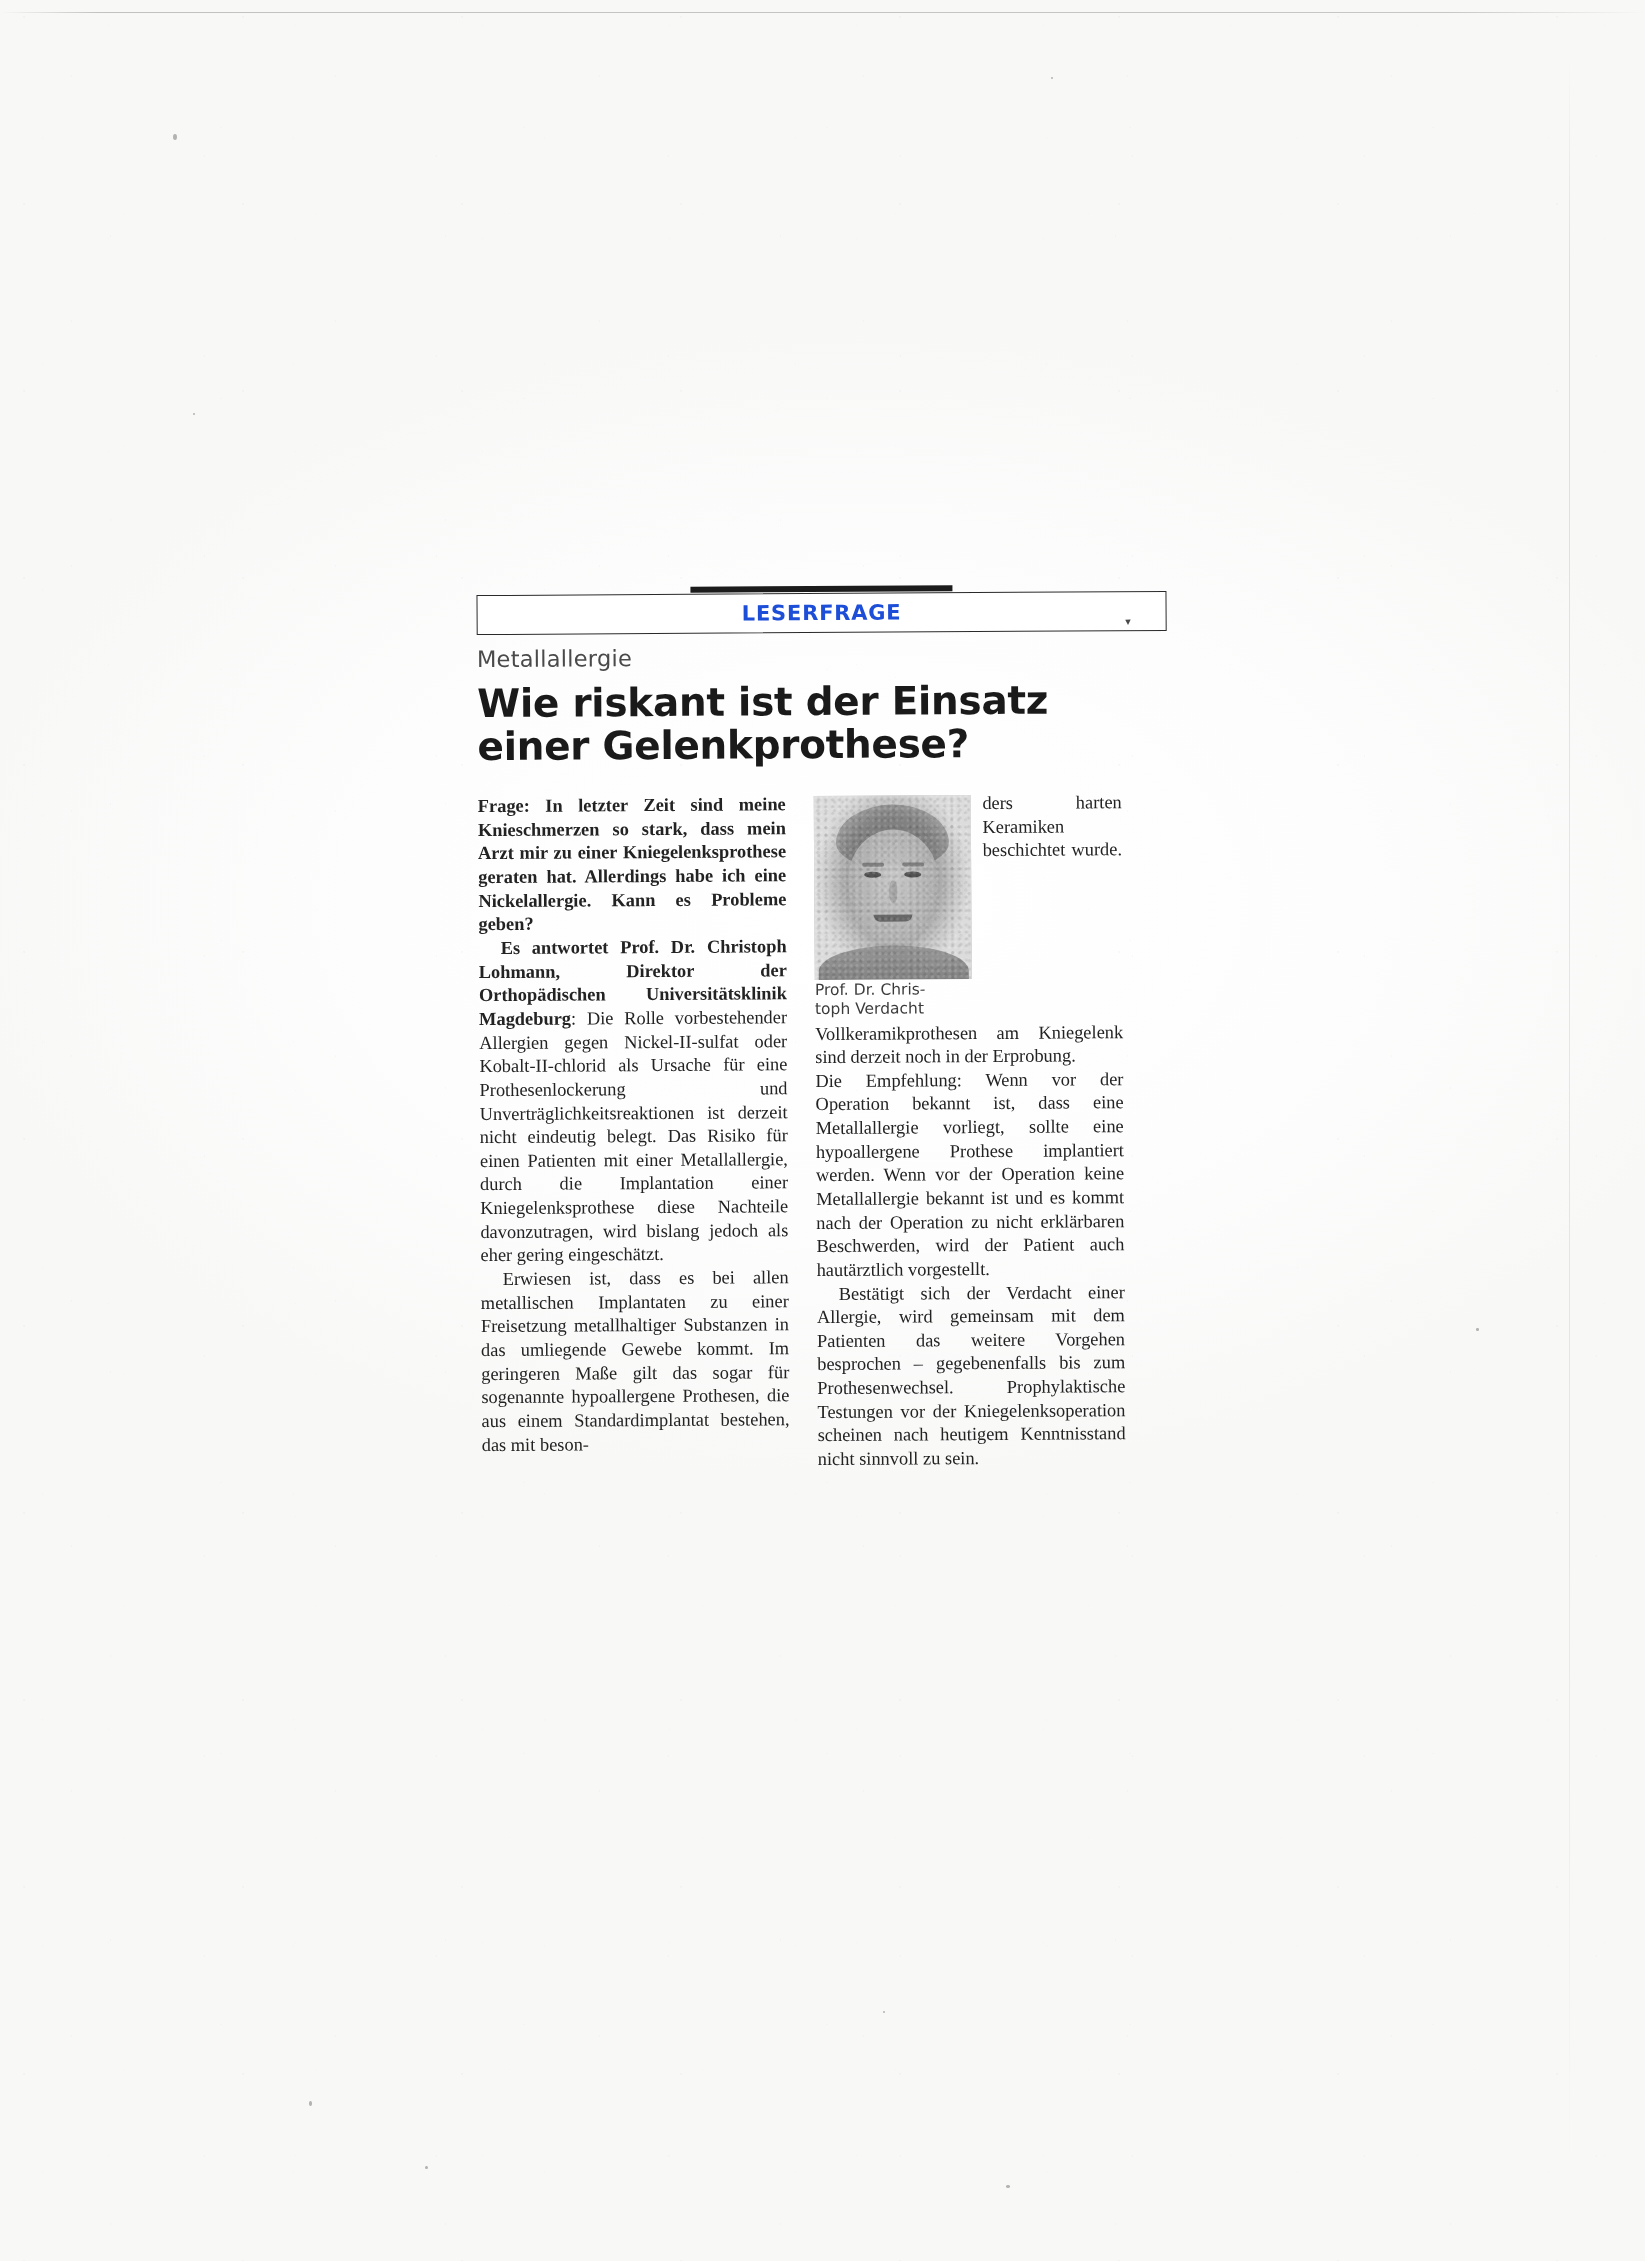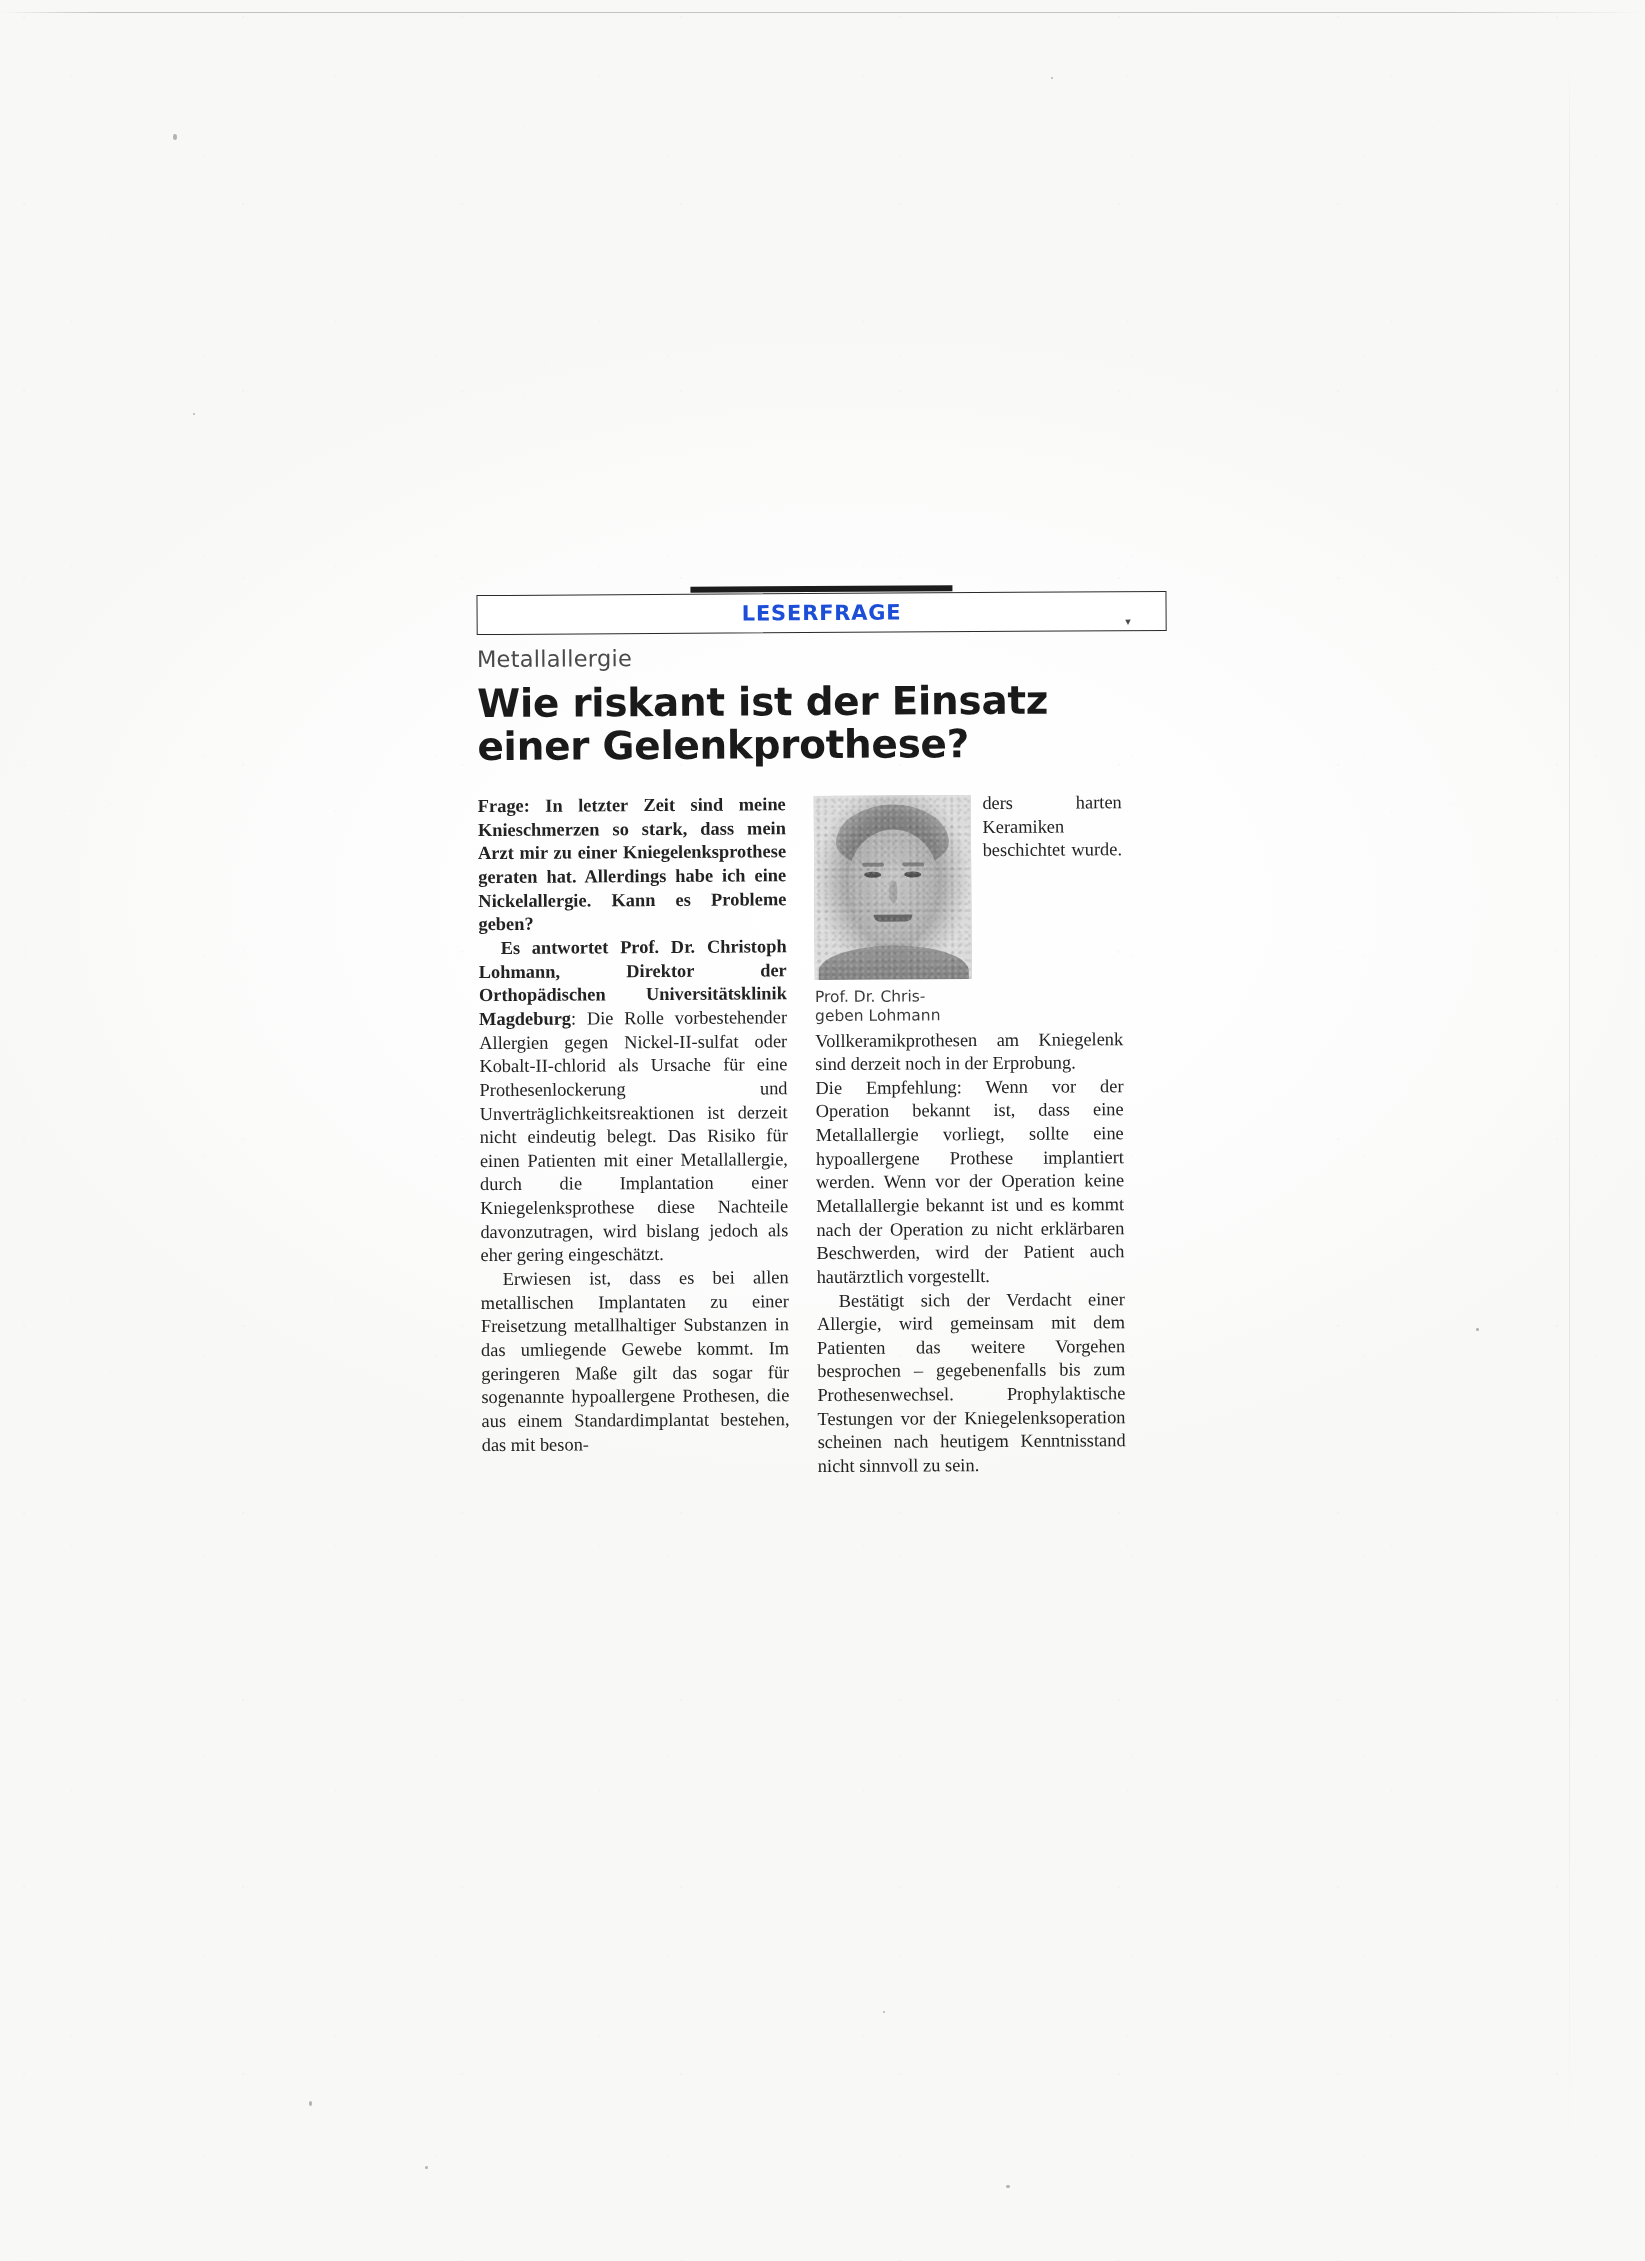--- a/index.html
+++ b/index.html
@@ -201,21 +201,21 @@
   .nose { position: absolute; left: 75px; top: 85px; width: 7.7px; height: 22px; background: #8e8e8e; border-radius: 40%; opacity: .55; }
   .mouth { position: absolute; left: 59px; top: 119px; width: 39px; height: 7.7px; background: #4f4f4f; border-radius: 0 0 19.3px 19.3px; opacity: .75; }
   .shoulders {
     position: absolute; left: 3.9px; bottom: 0; width: 150px; height: 34px;
     background: linear-gradient(180deg, #8a8a8a, #6e6e6e);
     border-radius: 60% 60% 0 0 / 90% 90% 0 0;
     opacity: .8;
   }
 
   .photo-caption {
-    margin-top: 8px;
+    margin-top: 1px;
     font-family: "DejaVu Sans", sans-serif;
     font-size: 15.5px;
     line-height: 1.22;
     color: #3b3b3b;
   }
 
   
   .mid-narrow {
     font-family: "Liberation Serif", serif;
     font-size: 18.4px;
@@ -274,21 +274,21 @@
             <div class="brow l"></div>
             <div class="brow r"></div>
             <div class="eye l"></div>
             <div class="eye r"></div>
             <div class="nose"></div>
             <div class="mouth"></div>
             <div class="shoulders"></div>
           </div>
           <div class="photo-caption">
             <span>Prof. Dr. Chris-</span><br>
-            <span>geben Lohmann</span>
+            <span>toph Verdacht</span>
           </div>
         </div>
 
         <div class="mid-narrow">ders harten Keramiken beschichtet wurde. Vollkeramikprothesen am Kniegelenk sind derzeit noch in der Erprobung.</div>
 
         <p>Die Empfehlung: Wenn vor der Operation bekannt ist, dass eine Metallallergie vorliegt, sollte eine hypoallergene Prothese implantiert werden. Wenn vor der Operation keine Metallallergie bekannt ist und es kommt nach der Operation zu nicht erklärbaren Beschwerden, wird der Patient auch hautärztlich vorgestellt.</p>
         <p>Bestätigt sich der Verdacht einer Allergie, wird gemeinsam mit dem Patienten das weitere Vorgehen besprochen – gegebenenfalls bis zum Prothesenwechsel. Prophylaktische Testungen vor der Kniegelenksoperation scheinen nach heutigem Kenntnisstand nicht sinnvoll zu sein.</p>
       </div>
 
     </div>

